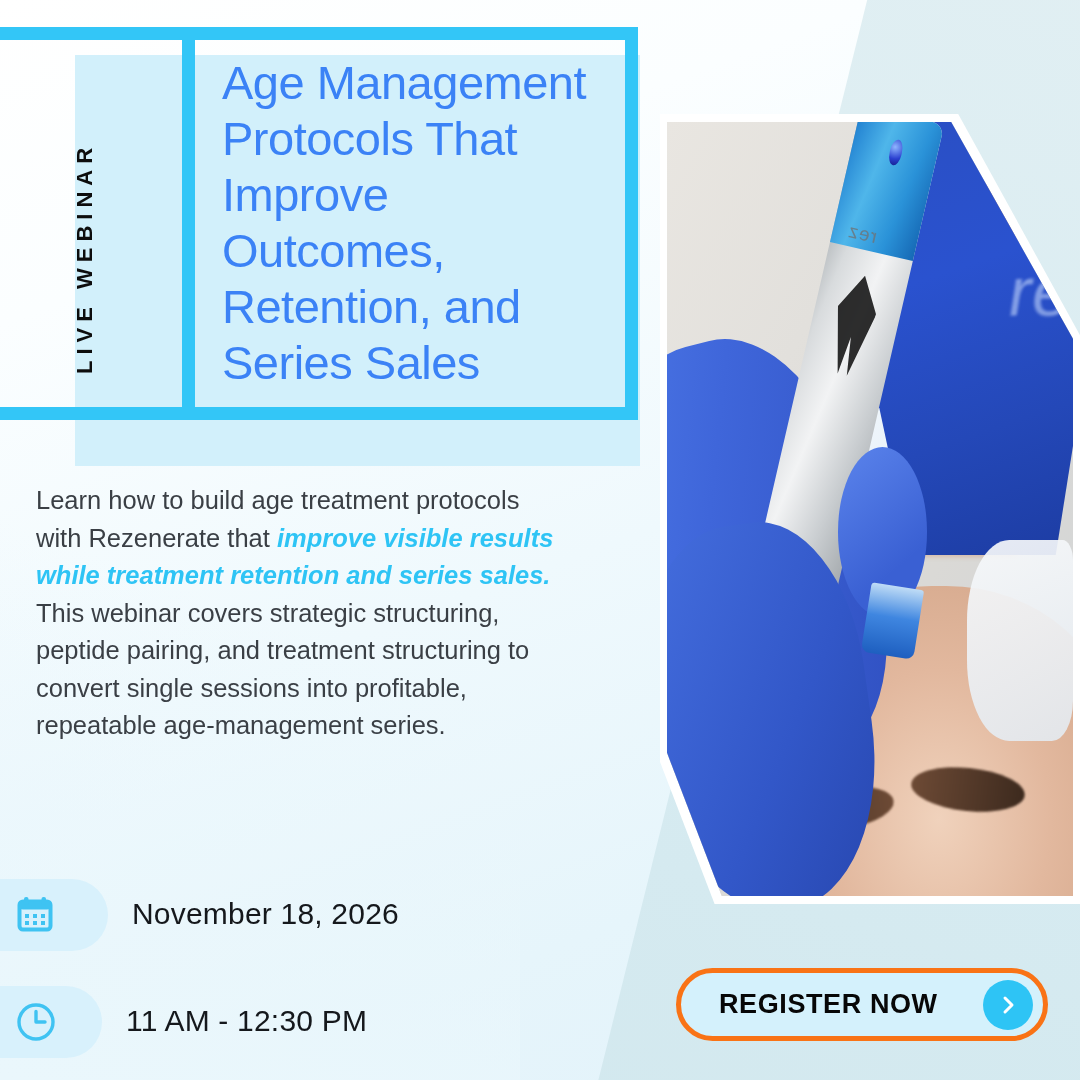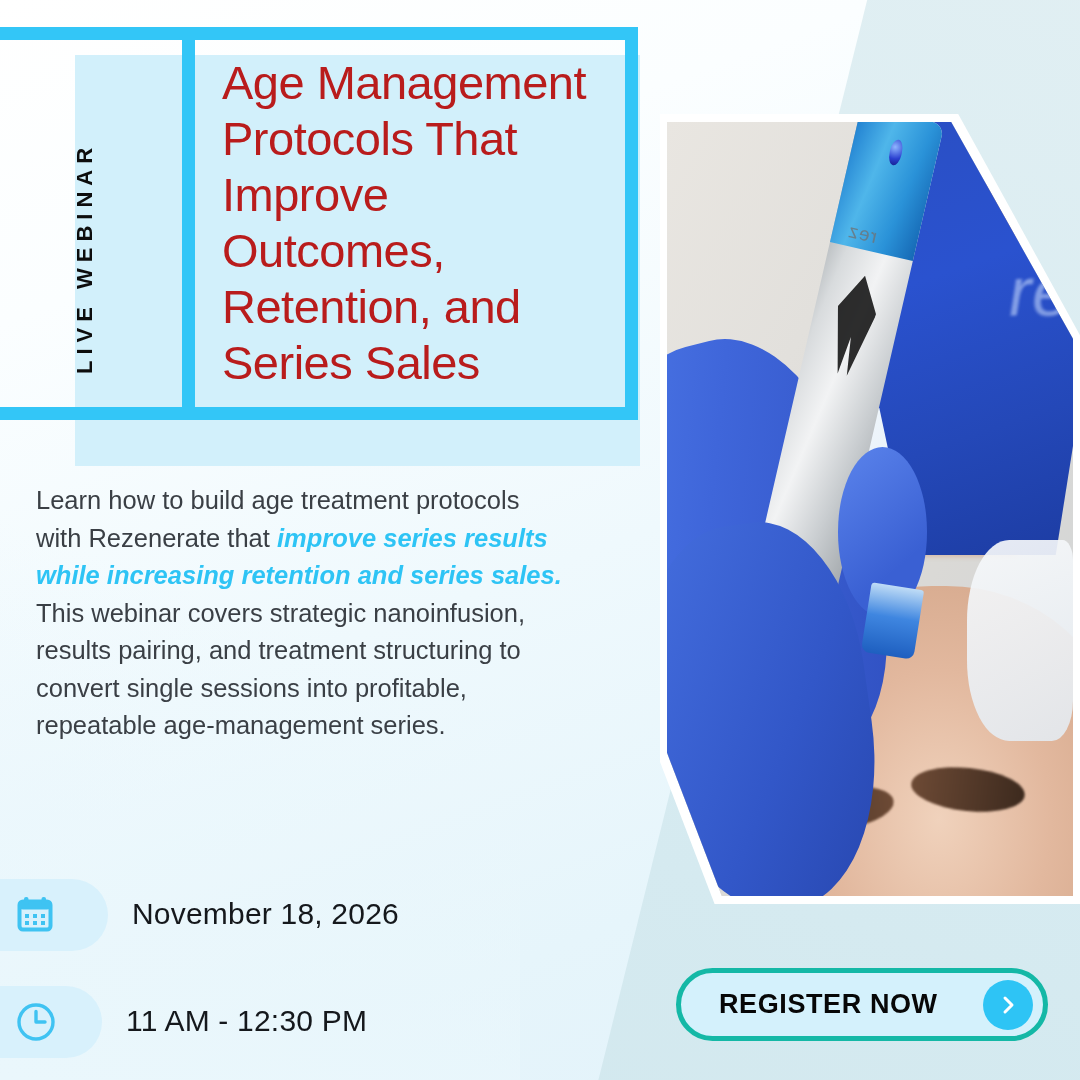--- a/index.html
+++ b/index.html
@@ -47,21 +47,21 @@
   }
   .live-webinar span{
     transform:rotate(-90deg);white-space:nowrap;
     font-size:22px;font-weight:bold;letter-spacing:6px;
     color:#0d0d0d;font-family:"Liberation Sans",sans-serif;
   }
   .hdr-title{
     position:absolute;left:262px;top:28px;width:400px;
     font-family:"Liberation Sans",sans-serif;
     font-size:47px;line-height:56px;font-weight:400;
-    color:#b91c1c;letter-spacing:-0.5px;
+    color:#3b82f6;letter-spacing:-0.5px;
   }
 
   
   .body-copy{
     position:absolute;left:36px;top:482px;width:530px;
     font-size:25.5px;line-height:37.5px;color:#3a3f45;
     font-family:"Liberation Sans",sans-serif;font-weight:300;
   }
   .body-copy .hl{
     color:#2ec4f5;font-weight:bold;font-style:italic;
@@ -182,21 +182,21 @@
   }
   .ph-sheet{
     position:absolute;left:-4%;bottom:34%;width:62%;height:26%;
     background:linear-gradient(130deg,#ffffff 0%,#eef5fb 60%,#dfeaf4 100%);
     transform:rotate(-12deg);
   }
 
   
   .cta{
     position:absolute;left:676px;top:968px;width:372px;height:73px;
-    background:#d4f1fc;border:5px solid #14b8a6;border-radius:40px;
+    background:#d4f1fc;border:5px solid #f97316;border-radius:40px;
     display:flex;align-items:center;justify-content:space-between;
     box-sizing:border-box;padding:0 10px 0 38px;
   }
   .cta-label{
     font-size:27px;font-weight:bold;color:#070707;letter-spacing:.6px;
     font-family:"Liberation Sans",sans-serif;
   }
   .cta-circle{
     width:50px;height:50px;border-radius:50%;background:#2ec4f5;
     display:flex;align-items:center;justify-content:center;flex:0 0 auto;
@@ -241,21 +241,21 @@
     <div class="hdr-panel"></div>
     <div class="hdr-frame"></div>
     <div class="hdr-divider"></div>
     <div class="live-webinar">
       <span>LIVE WEBINAR</span>
     </div>
     <div class="hdr-title">Age Management Protocols That Improve Outcomes, Retention, and Series Sales</div>
   </div>
 
   <div class="body-copy">
-    <span>Learn how to build age treatment protocols with Rezenerate that </span><span class="hl">improve series results while increasing retention and series sales.</span><span> This webinar covers strategic nanoinfusion, results pairing, and treatment structuring to convert single sessions into profitable, repeatable age-management series.</span>
+    <span>Learn how to build age treatment protocols with Rezenerate that </span><span class="hl">improve visible results while treatment retention and series sales.</span><span> This webinar covers strategic structuring, peptide pairing, and treatment structuring to convert single sessions into profitable, repeatable age-management series.</span>
   </div>
 
   <div class="pill pill-cal">
     <span class="ico">
       <svg width="42" height="42" viewBox="0 0 42 42" fill="none">
         <rect x="5.5" y="7.5" width="31" height="28" rx="3.5" stroke="#3fc3f2" stroke-width="4"></rect>
         <rect x="5.5" y="7.5" width="31" height="8" rx="3.5" fill="#3fc3f2"></rect>
         <rect x="10" y="3" width="4.5" height="8" rx="2" fill="#3fc3f2"></rect>
         <rect x="27.5" y="3" width="4.5" height="8" rx="2" fill="#3fc3f2"></rect>
         <rect x="11" y="20" width="4" height="4" fill="#3fc3f2"></rect>

